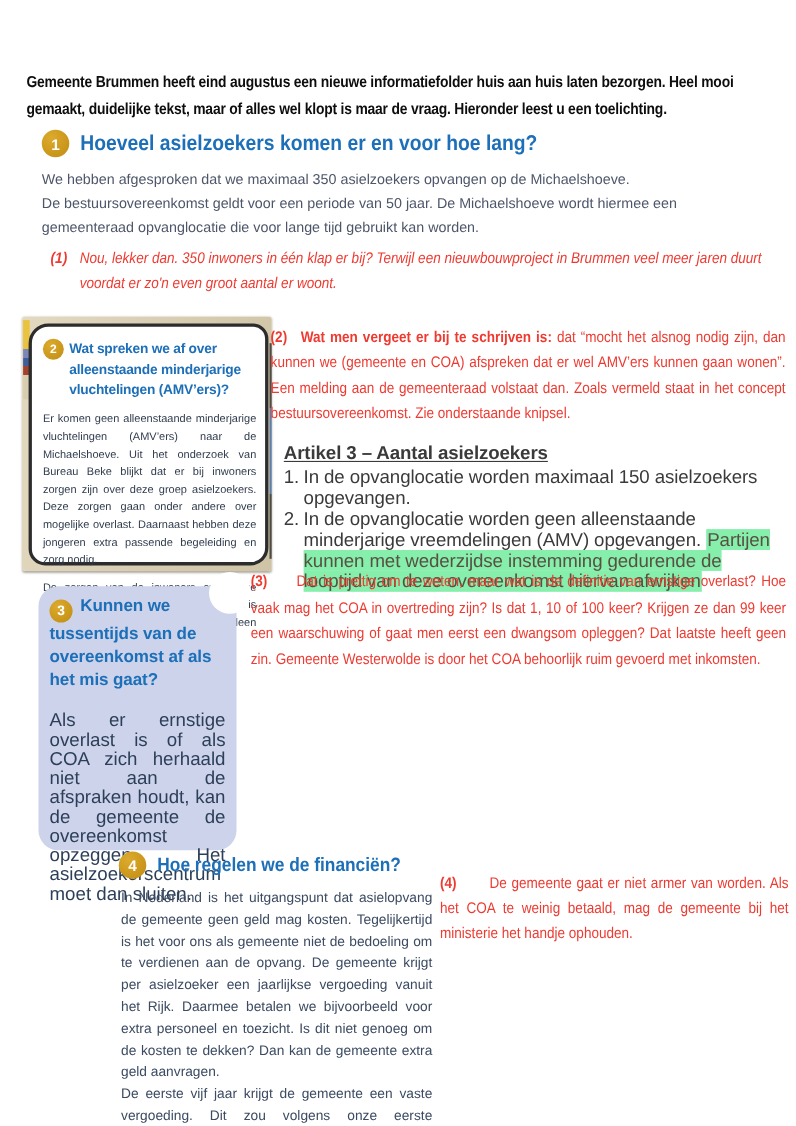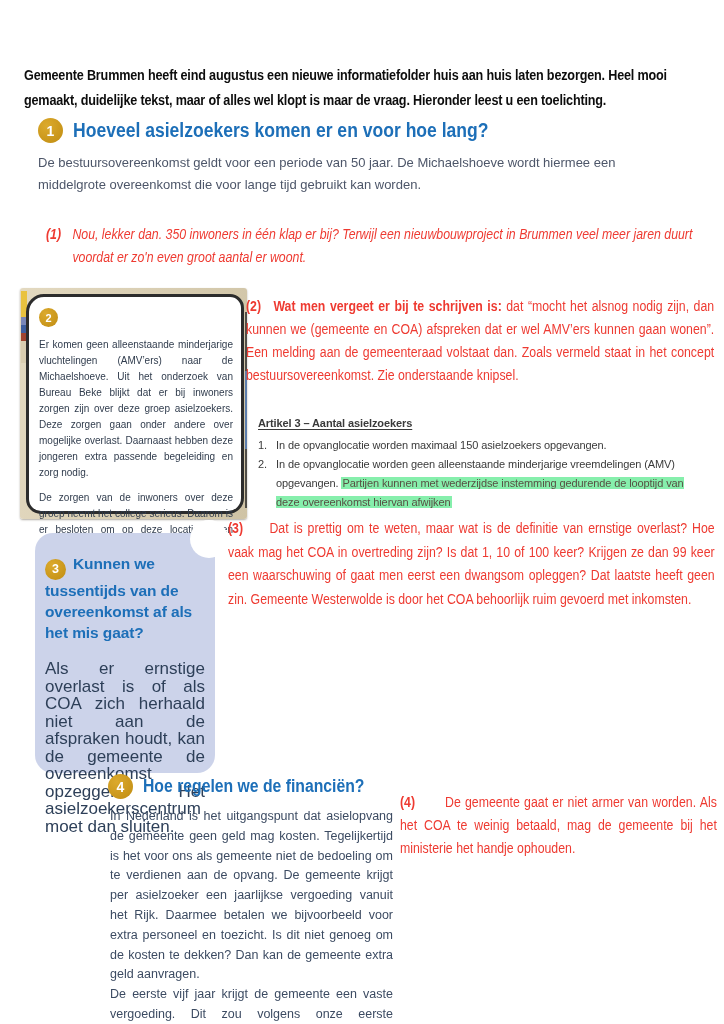--- a/index.html
+++ b/index.html
@@ -69,31 +69,31 @@
     background:#fff; border:3px solid #2c2c2c; border-radius:18px 14px 16px 15px;
     padding:11px 8px 10px 10px;
   }
   .q2title { display:flex; gap:5px; }
   .q2title .txt { font-size:12.5px; font-weight:700; color:#1d6fb8; line-height:18.5px; letter-spacing:-0.2px; }
   .q2body { margin-top:10px; font-size:10px; line-height:16px; color:#303c4d; text-align:justify; }
   .q2body p { margin:0; }
   .q2body p + p { margin-top:9px; }
 
   
-  .snippet { left:258px; top:398px; width:442px; font-size:11px; line-height:19px; color:#3a3a3a; letter-spacing:-0.1px; }
+  .snippet { left:258px; top:386px; width:442px; font-size:17px; line-height:19px; color:#3a3a3a; letter-spacing:-0.1px; }
   .snippet .stitle { font-weight:700; text-decoration:underline; text-underline-offset:2px; margin-bottom:3px; }
   .sitem { display:flex; }
   .sitem .num { flex:none; width:18px; }
   .sitem .itxt { flex:1; }
   mark.hl { background:#86efac; color:#575043; padding:0 1px; }
 
   
   .bubble {
     left:35px; top:517px; width:180px; height:240px; box-sizing:border-box;
-    background:#ccd3ea; border-radius:18px; padding:20px 10px 0 10px;
+    background:#ccd3ea; border-radius:18px; padding:7px 10px 0 10px;
   }
   .bubble::after {
     content:""; position:absolute; top:-13px; right:-13px; width:38px; height:38px;
     background:#fff; border-radius:50%;
   }
   .q3title { margin:0; font-size:15.5px; font-weight:700; color:#1d6fb8; line-height:21px; letter-spacing:-0.1px; width:160px; }
   .q3title .badge { vertical-align:-4px; margin-right:7px; }
   .q3body { margin:17px 0 0 0; width:160px; font-size:17px; line-height:17.5px; color:#2d3f58; text-align:justify; }
 
   
@@ -107,33 +107,35 @@
 <div class="page">
 
   <div class="abs intro">Gemeente Brummen heeft eind augustus een nieuwe informatiefolder huis aan huis laten bezorgen. Heel mooi gemaakt, duidelijke tekst, maar of alles wel klopt is maar de vraag. Hieronder leest u een toelichting.</div>
 
   <div class="abs hrow" style="left:38px; top:102px;">
     <span class="badge badge-lg">1</span>
     <span class="htitle">Hoeveel asielzoekers komen er en voor hoe lang?</span>
   </div>
 
   <div class="abs body1">
+    <div>We hebben afgesproken dat we maximaal 350 asielzoekers opvangen op de Michaelshoeve.</div>
     <div>De bestuursovereenkomst geldt voor een periode van 50 jaar. De Michaelshoeve wordt hiermee een</div>
-    <div>middelgrote overeenkomst die voor lange tijd gebruikt kan worden.</div>
+    <div>gemeenteraad opvanglocatie die voor lange tijd gebruikt kan worden.</div>
   </div>
 
   <div class="abs note note1">
     <span class="lbl">(1)</span>
     <span>Nou, lekker dan. 350 inwoners in één klap er bij? Terwijl een nieuwbouwproject in Brummen veel meer jaren duurt voordat er zo'n even groot aantal er woont.</span>
   </div>
 
   <div class="abs photo">
     <div class="scanbox">
       <div class="q2title">
         <span class="badge badge-sm">2</span>
+        <span class="txt">Wat spreken we af over alleenstaande minderjarige vluchtelingen (AMV’ers)?</span>
       </div>
       <div class="q2body">
         <p>Er komen geen alleenstaande minderjarige vluchtelingen (AMV’ers) naar de Michaelshoeve. Uit het onderzoek van Bureau Beke blijkt dat er bij inwoners zorgen zijn over deze groep asielzoekers. Deze zorgen gaan onder andere over mogelijke overlast. Daarnaast hebben deze jongeren extra passende begeleiding en zorg nodig.</p>
         <p>De zorgen van de inwoners over deze groep neemt het college serieus. Daarom is er besloten om op deze locatie alleen reguliere asielzoekers op te vangen.</p>
       </div>
     </div>
   </div>
 
   <div class="abs note note2 just">
     <b>(2)</b><span class="gap" style="width:14px;"></span><b>Wat men vergeet er bij te schrijven is:</b>

